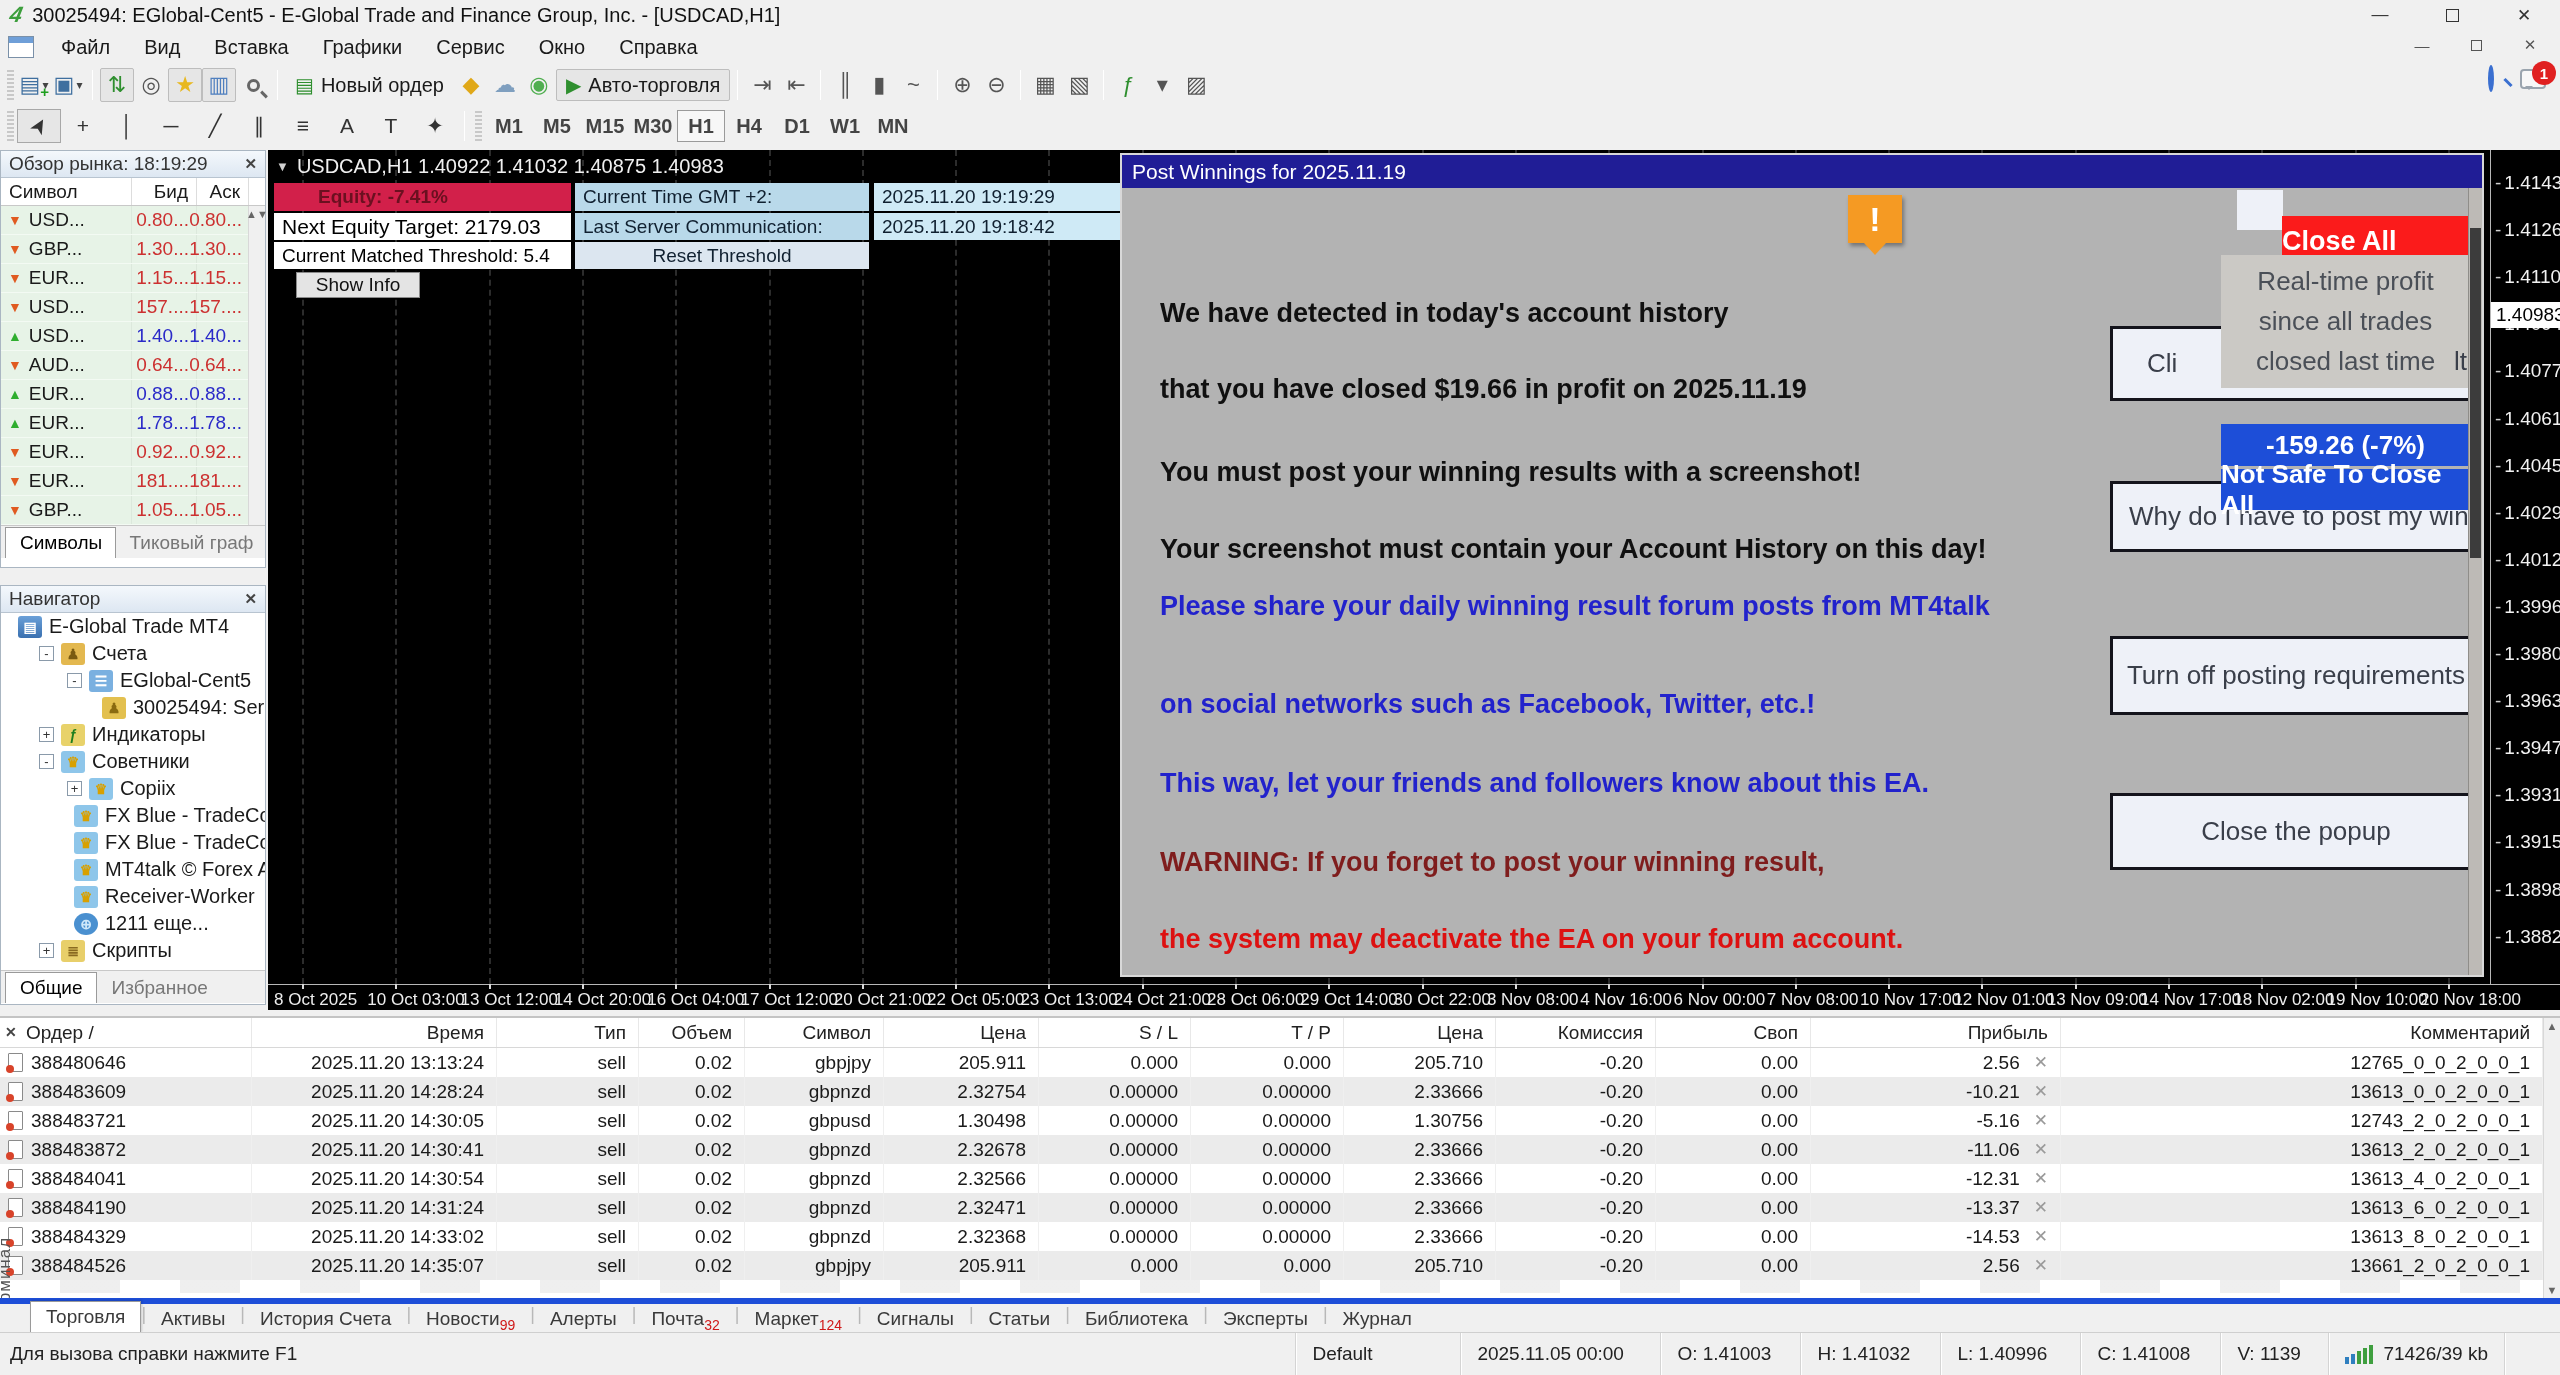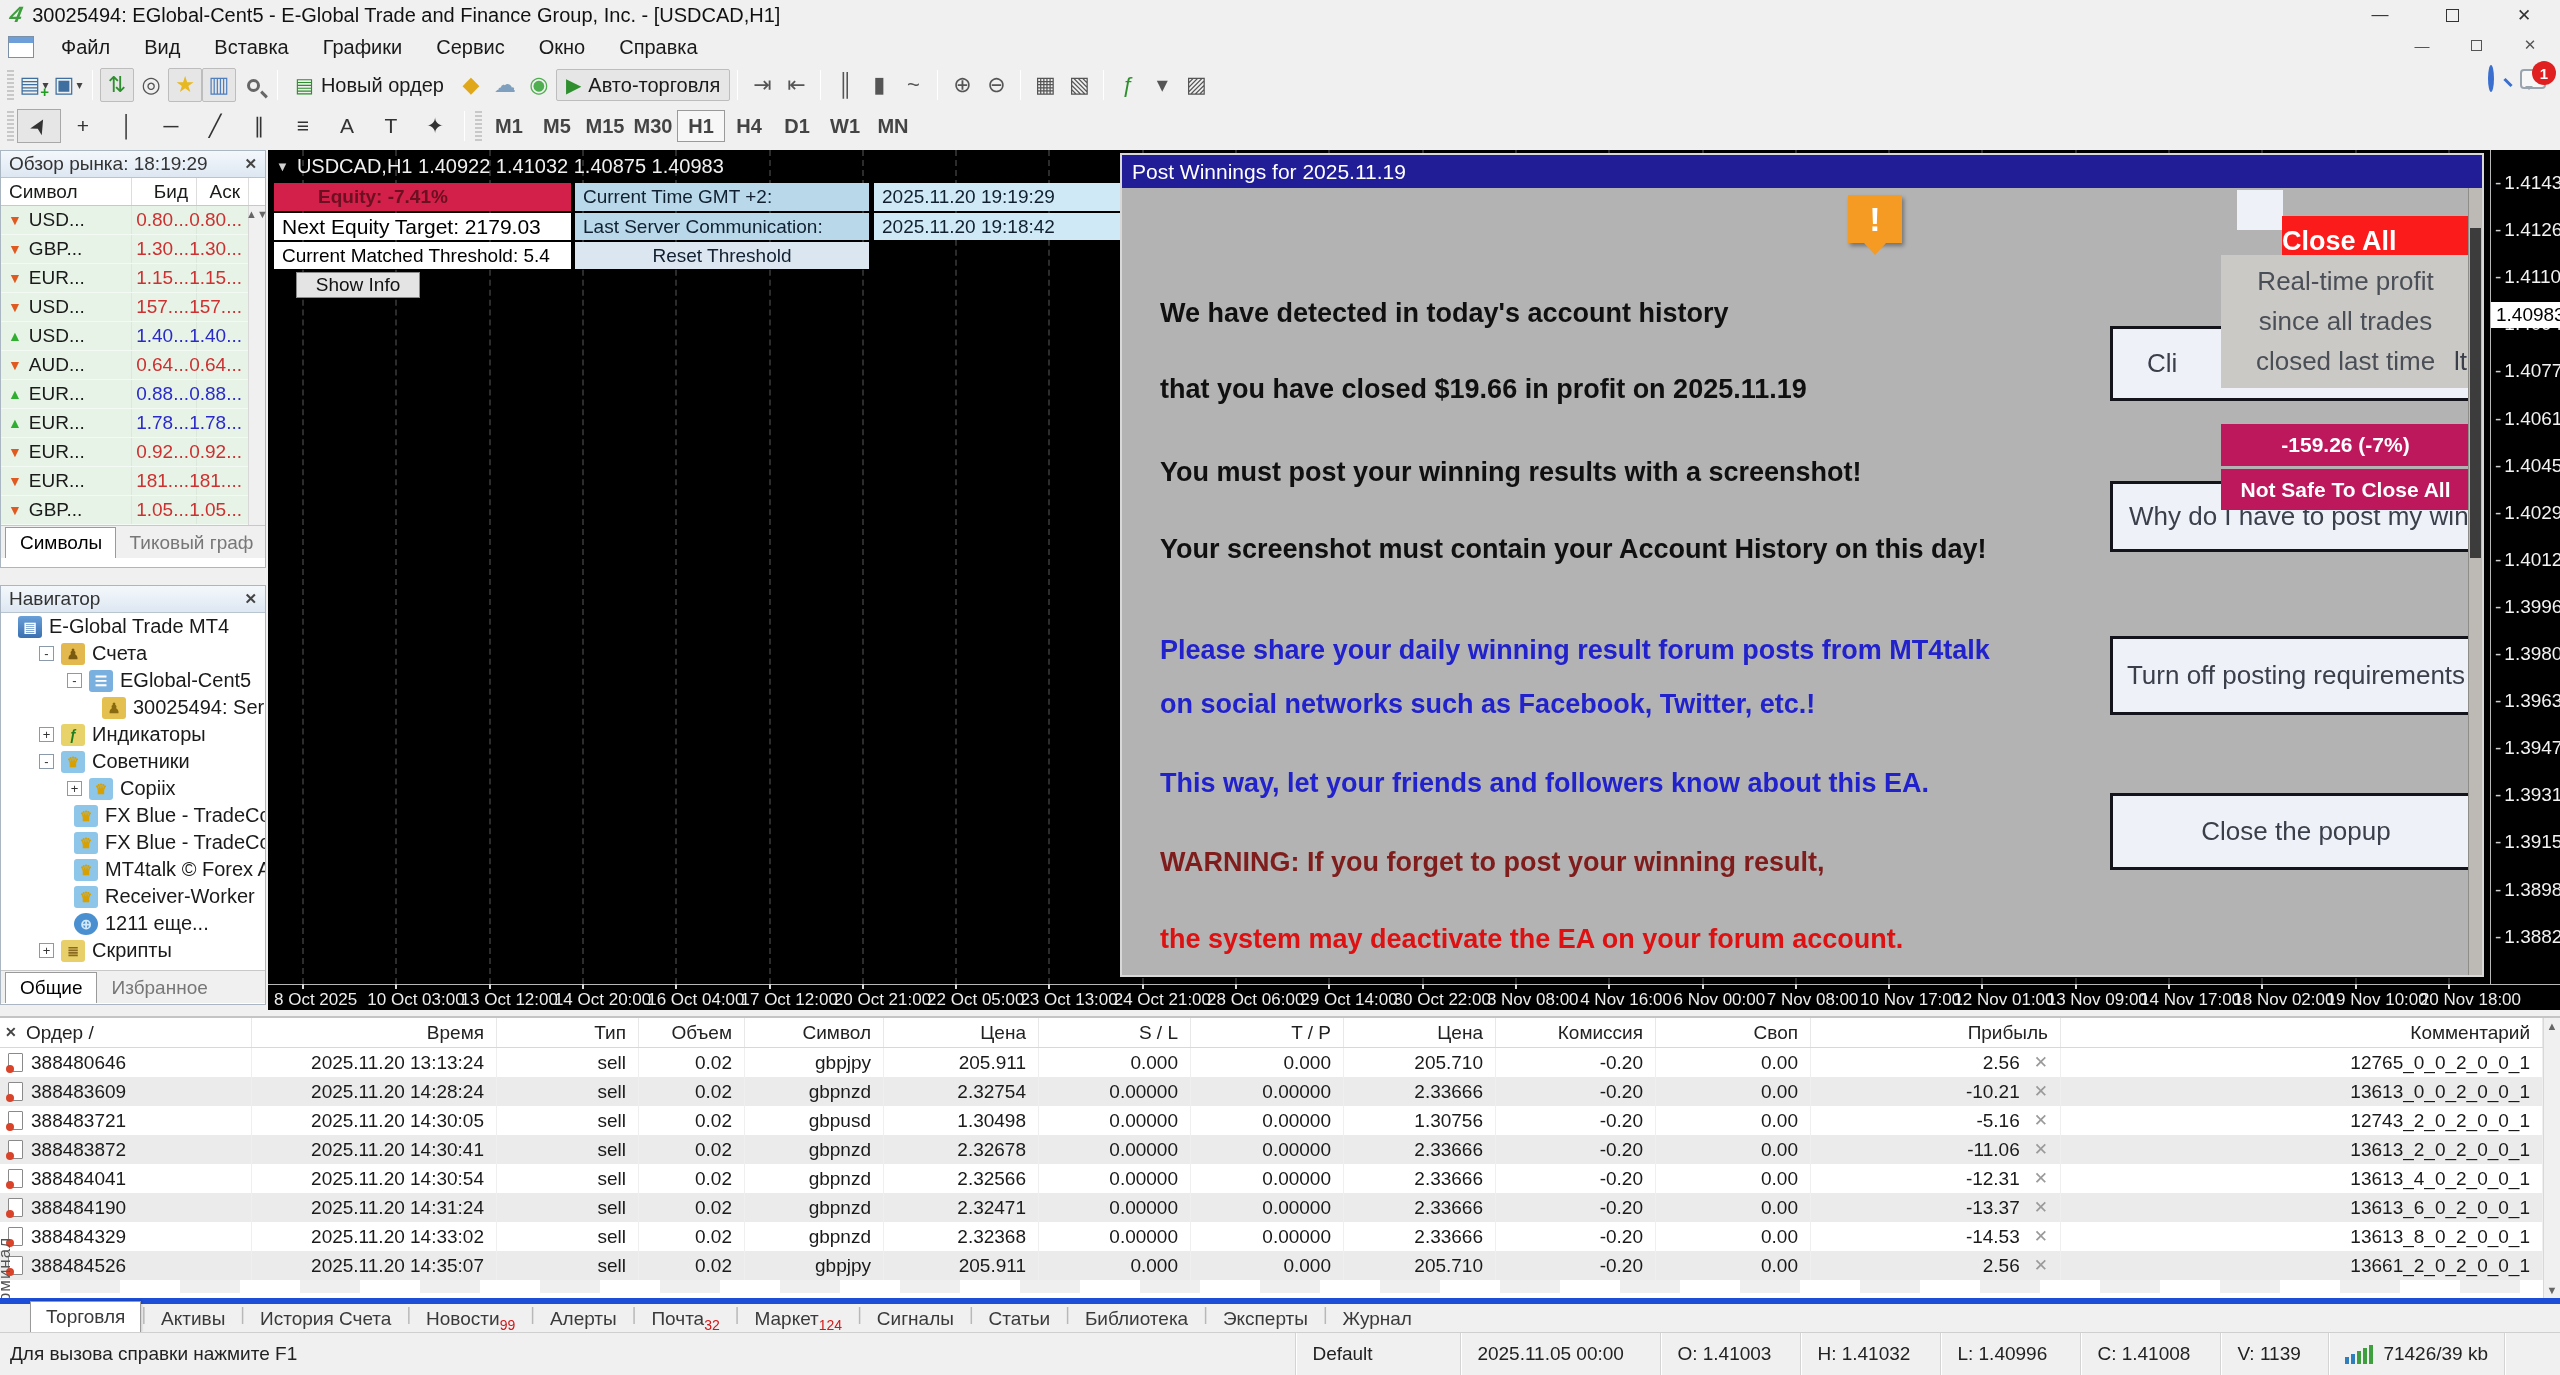--- a/index.html
+++ b/index.html
@@ -122,21 +122,21 @@
                font-size:34px; font-weight:bold; display:flex; align-items:center; justify-content:center; box-shadow:2px 3px 4px rgba(0,0,0,0.35); }
   .alert-tag::after { content:""; position:absolute; left:16px; top:48px; border:11px solid transparent; border-top:12px solid #f59a23; }
   .whitebtn { position:absolute; background:#eef1f8; border:3px solid #14141c; color:#3a3f4a; font-size:26px;
               display:flex; align-items:center; justify-content:center; white-space:nowrap; overflow:hidden; }
   .redbtn { position:absolute; left:1160px; top:28px; width:188px; height:82px; background:#fb1b1b; color:#fff;
             font-size:27px; font-weight:bold; display:flex; align-items:center; justify-content:center; z-index:4; }
   .whitecorner { position:absolute; left:1115px; top:2px; width:46px; height:40px; background:#eef1f8; z-index:3; }
   .grayinfo { position:absolute; left:1099px; top:67px; width:249px; height:133px; background:#cbc9c5; z-index:4;
               display:flex; flex-direction:column; justify-content:space-around; align-items:center; padding:6px 0;
               color:#4a4f57; font-size:26px; }
-  .badge { position:absolute; left:1099px; width:249px; background:#be185d; color:#fff; font-size:21px; font-weight:bold;
+  .badge { position:absolute; left:1099px; width:249px; background:#1d4ed8; color:#fff; font-size:26px; font-weight:bold;
            display:flex; align-items:center; justify-content:center; z-index:4; }
   .frag { position:absolute; font-size:26px; color:#3a3f4a; z-index:6; }
   .pscroll { position:absolute; right:0; top:0; width:14px; height:787px; background:#bdbab6; border-left:1px solid #8f8d89; z-index:5; }
   .pthumb { position:absolute; left:1px; top:40px; width:11px; height:330px; background:#3c3c3c; }
 
   
   .terminal { position:absolute; left:0; top:1016px; width:2560px; height:282px; background:#fff; border-top:2px solid #c4c4c4; }
   .tclose { position:absolute; left:5px; top:6px; font-size:14px; color:#444; font-weight:bold; z-index:3; }
   .tgrid { display:grid; grid-template-columns:252px 245px 142px 106px 139px 155px 152px 153px 152px 160px 155px 250px 1fr;
            width:2543px; }
@@ -606,21 +606,21 @@
 
   <div class="popup">
     <div class="pop-title">Post Winnings for 2025.11.19</div>
     <div class="pop-body">
       <div class="alert-tag">!</div>
       <div id="popup-lines">
           <div class="pline" style="top: 110px; color: rgb(16, 16, 16);">We have detected in today's account history</div>
           <div class="pline" style="top: 186px; color: rgb(16, 16, 16);">that you have closed $19.66 in profit on 2025.11.19</div>
           <div class="pline" style="top: 269px; color: rgb(16, 16, 16);">You must post your winning results with a screenshot!</div>
           <div class="pline" style="top: 346px; color: rgb(16, 16, 16);">Your screenshot must contain your Account History on this day!</div>
-          <div class="pline" style="top: 447px; color: rgb(34, 34, 204);">Please share your daily winning result forum posts from MT4talk</div>
+          <div class="pline" style="top: 403px; color: rgb(34, 34, 204);">Please share your daily winning result forum posts from MT4talk</div>
           <div class="pline" style="top: 501px; color: rgb(34, 34, 204);">on social networks such as Facebook, Twitter, etc.!</div>
           <div class="pline" style="top: 580px; color: rgb(34, 34, 204);">This way, let your friends and followers know about this EA.</div>
           <div class="pline" style="top: 659px; color: #7f1d1d;">WARNING: If you forget to post your winning result,</div>
           <div class="pline" style="top: 736px; color: rgb(221, 17, 17);">the system may deactivate the EA on your forum account.</div>
         </div>
 
       <div class="whitebtn" style="left:988px; top:138px; width:372px; height:75px; z-index:1;"></div>
       <span class="frag" style="left:1025px; top:160px;">Cli</span>
       <span class="frag" style="left:1332px; top:158px;">lt</span>
 

